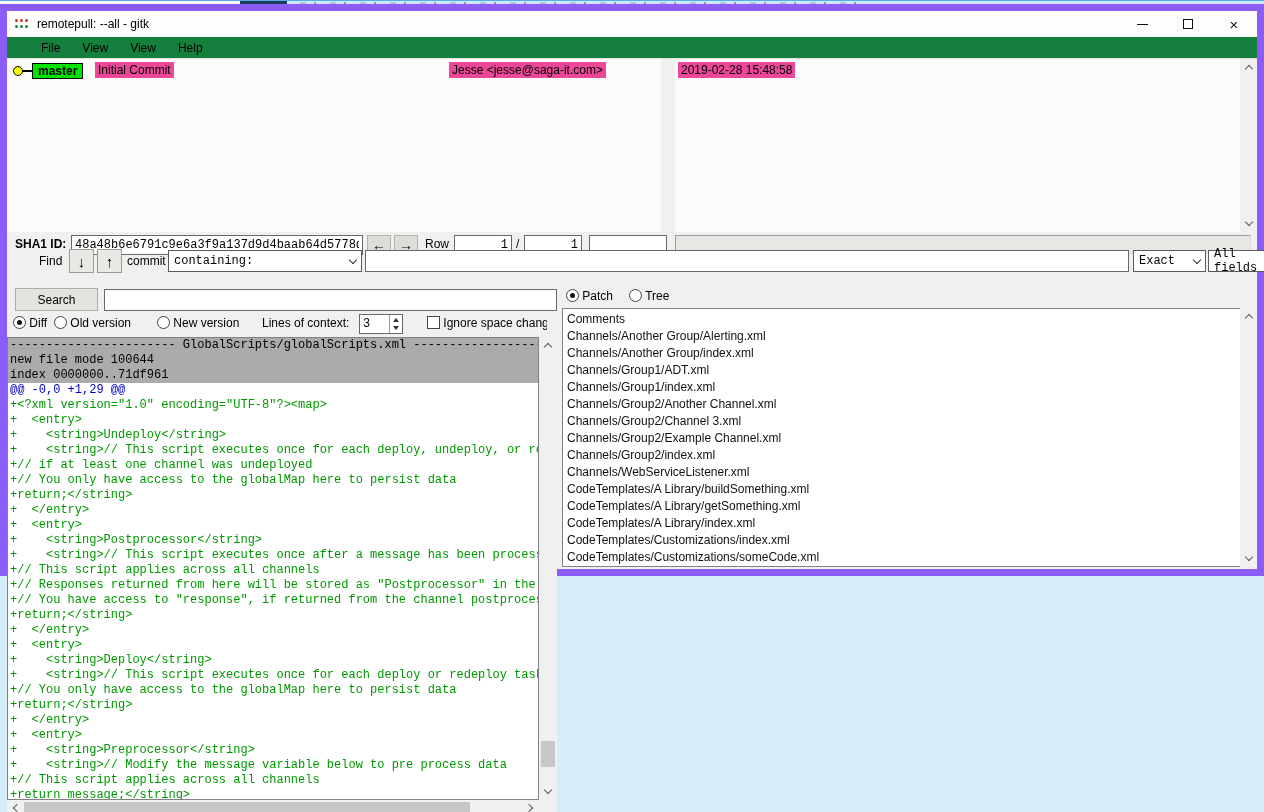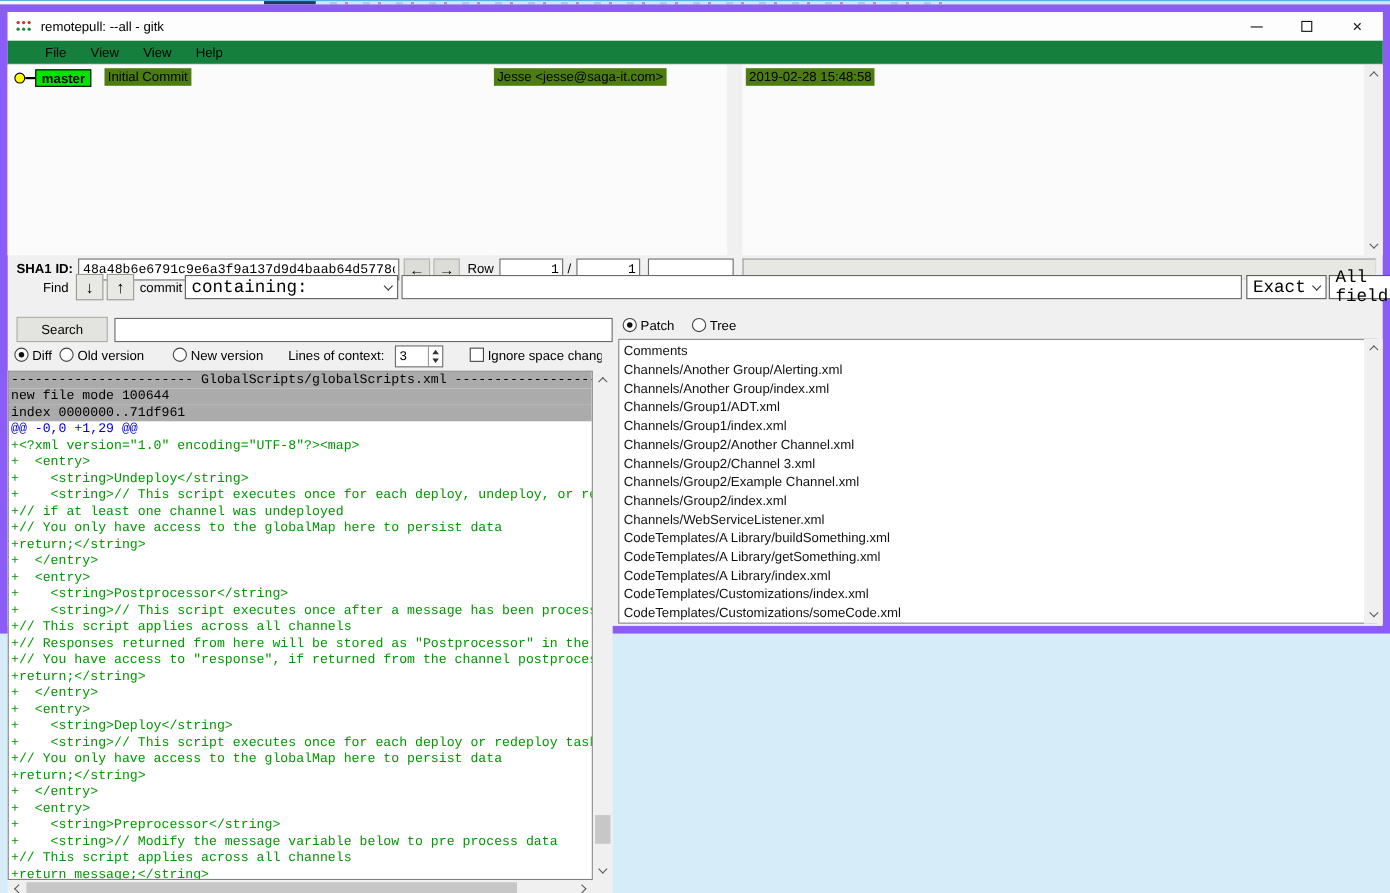--- a/index.html
+++ b/index.html
@@ -39,21 +39,21 @@
   .pane { position:absolute; top:0; height:173px; background:#fbfbfb; }
   .pane-graph { left:0; width:440px; }
   .pane-author { left:439px; width:215px; }
   .pane-date { left:668px; width:577px; }
   .crow { position:absolute; top:3px; left:0; right:0; height:19px; }
   .node { position:absolute; left:6px; top:4px; width:10px; height:10px; border-radius:50%;
     background:#ffff00; border:1px solid #000; }
   .nodeline { position:absolute; left:16px; top:8px; width:9px; height:2px; background:#000; }
   .tag { position:absolute; left:25px; top:1px; height:16px; line-height:14px; padding:0 5px;
     background:#00e400; border:1px solid #000; font-weight:bold; }
-  .selspan { background:#4d7c0f; color:#000; padding:1px 3px; }
+  .selspan { background:#ec4899; color:#000; padding:1px 3px; }
   .subject { position:absolute; left:88px; top:1px; }
   .authcell { position:absolute; left:3px; top:1px; }
 
   
   .sb { background:#f0f0f0; position:absolute; }
   .sb .arr { position:absolute; width:100%; height:17px; display:flex; align-items:center; justify-content:center; }
   .sb .arr.h { width:17px; height:100%; }
   .ch { display:inline-block; width:6px; height:6px; border:solid #5a5a5a; border-width:0 1px 1px 0; }
   .ch.up{transform:rotate(-135deg);margin-top:3px}.ch.down{transform:rotate(45deg);margin-bottom:3px}
   .ch.left{transform:rotate(135deg);margin-left:3px}.ch.right{transform:rotate(-45deg);margin-right:3px}
@@ -70,21 +70,21 @@
   input.entry { outline:none; }
   .navbtn { position:absolute; top:3px; width:24px; height:20px; background:#dcdcd8; border:1px solid #b3b3ae;
     display:flex; align-items:center; justify-content:center; font-weight:bold; font-size:14px; }
   .rnum { text-align:right; }
   .graybar { position:absolute; left:668px; right:6px; top:3px; height:19px; background:#e7e7e3;
     border:1px solid #9a9a9a; border-right-color:#d9d9d9; border-bottom-color:#d9d9d9; }
 
   
   .findbar { position:absolute; top:237px; left:0; right:0; height:26px;margin-left:28px; }
   .combo { position:absolute; top:2px; height:22px; background:#fff; border:1px solid #5a5a5a;
-    font-family:"Liberation Mono", monospace; font-size:16px; display:flex; align-items:center;
+    font-family:"Liberation Mono", monospace; font-size:12px; display:flex; align-items:center;
     padding:0 5px; }
   .combo .ch { margin-left:auto; border-color:#333; }
   .fbtn { position:absolute; top:1px; width:25px; height:24px; background:#e8e8e4; border:1px solid #9a9a96;
     display:flex; align-items:center; justify-content:center; font-size:15px; font-weight:bold; }
 
   
   .bottom { position:absolute; top:273px; left:0; right:0; bottom:0; }
   .leftpane { position:absolute; left:0; top:0; width:553px; height:100%; }
   .btn { position:absolute; background:#e3e3df; border:1px solid #adadad; display:flex;
     align-items:center; justify-content:center; font-size:12px; }

